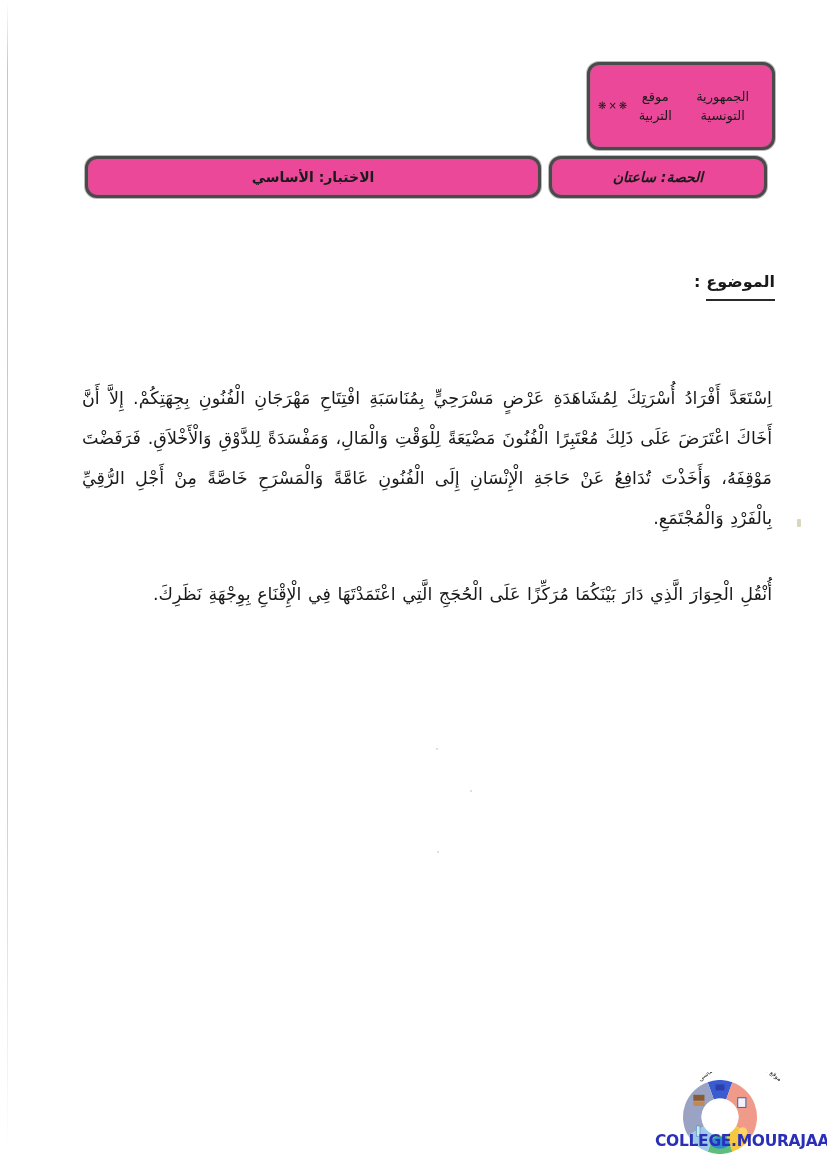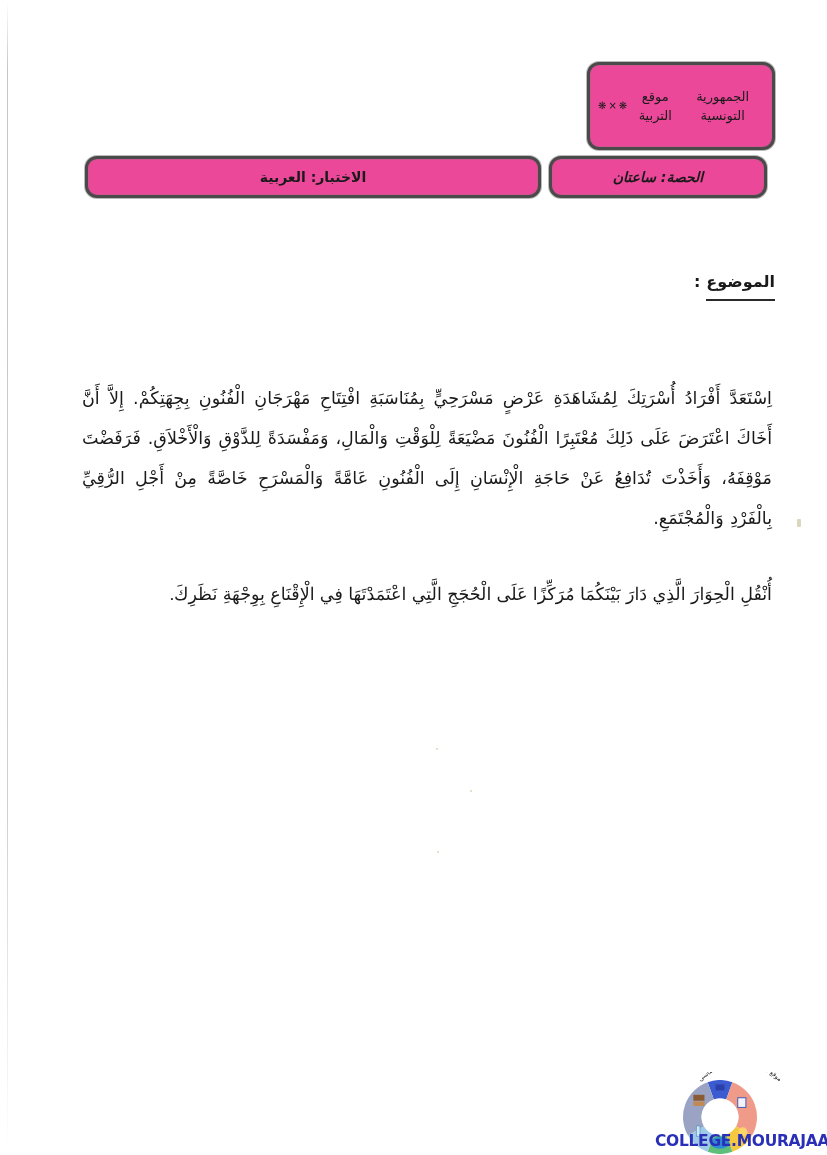--- a/index.html
+++ b/index.html
@@ -114,21 +114,21 @@
     top: 360px;
     width: 690px;
   }
   .para {
     font-size: 17.5px;
     line-height: 40px;
     text-align: justify;
     text-align-last: right;
     word-spacing: 1px;
   }
-  .para + .para { margin-top: 36px; font-family: Liberation Serif, serif; }
+  .para + .para { margin-top: 36px; }
 
   
   .footer-logo {
     position: absolute;
     left: 655px;
     top: 1072px;
     width: 170px;
     height: 82px;
   }
   .donut {
@@ -180,21 +180,21 @@
       <div class="org-line2">موقع التربية</div>
       <div class="org-deco">❋×❋</div>
     </div>
   </div>
 
   <div class="hrow row2">
     <div class="hcell r2-mid">
       <div class="r2-text">الحصة: ساعتان</div>
     </div>
     <div class="hcell r2-right">
-      <div class="r2-text">الاختبار: العربية</div>
+      <div class="r2-text">الاختبار: الأساسي</div>
     </div>
   </div>
 
 </div>
 
 <div class="subject-heading">
   <span class="word">الموضوع</span><span class="colon">:</span>
 </div>
 
 <div class="body-text">

